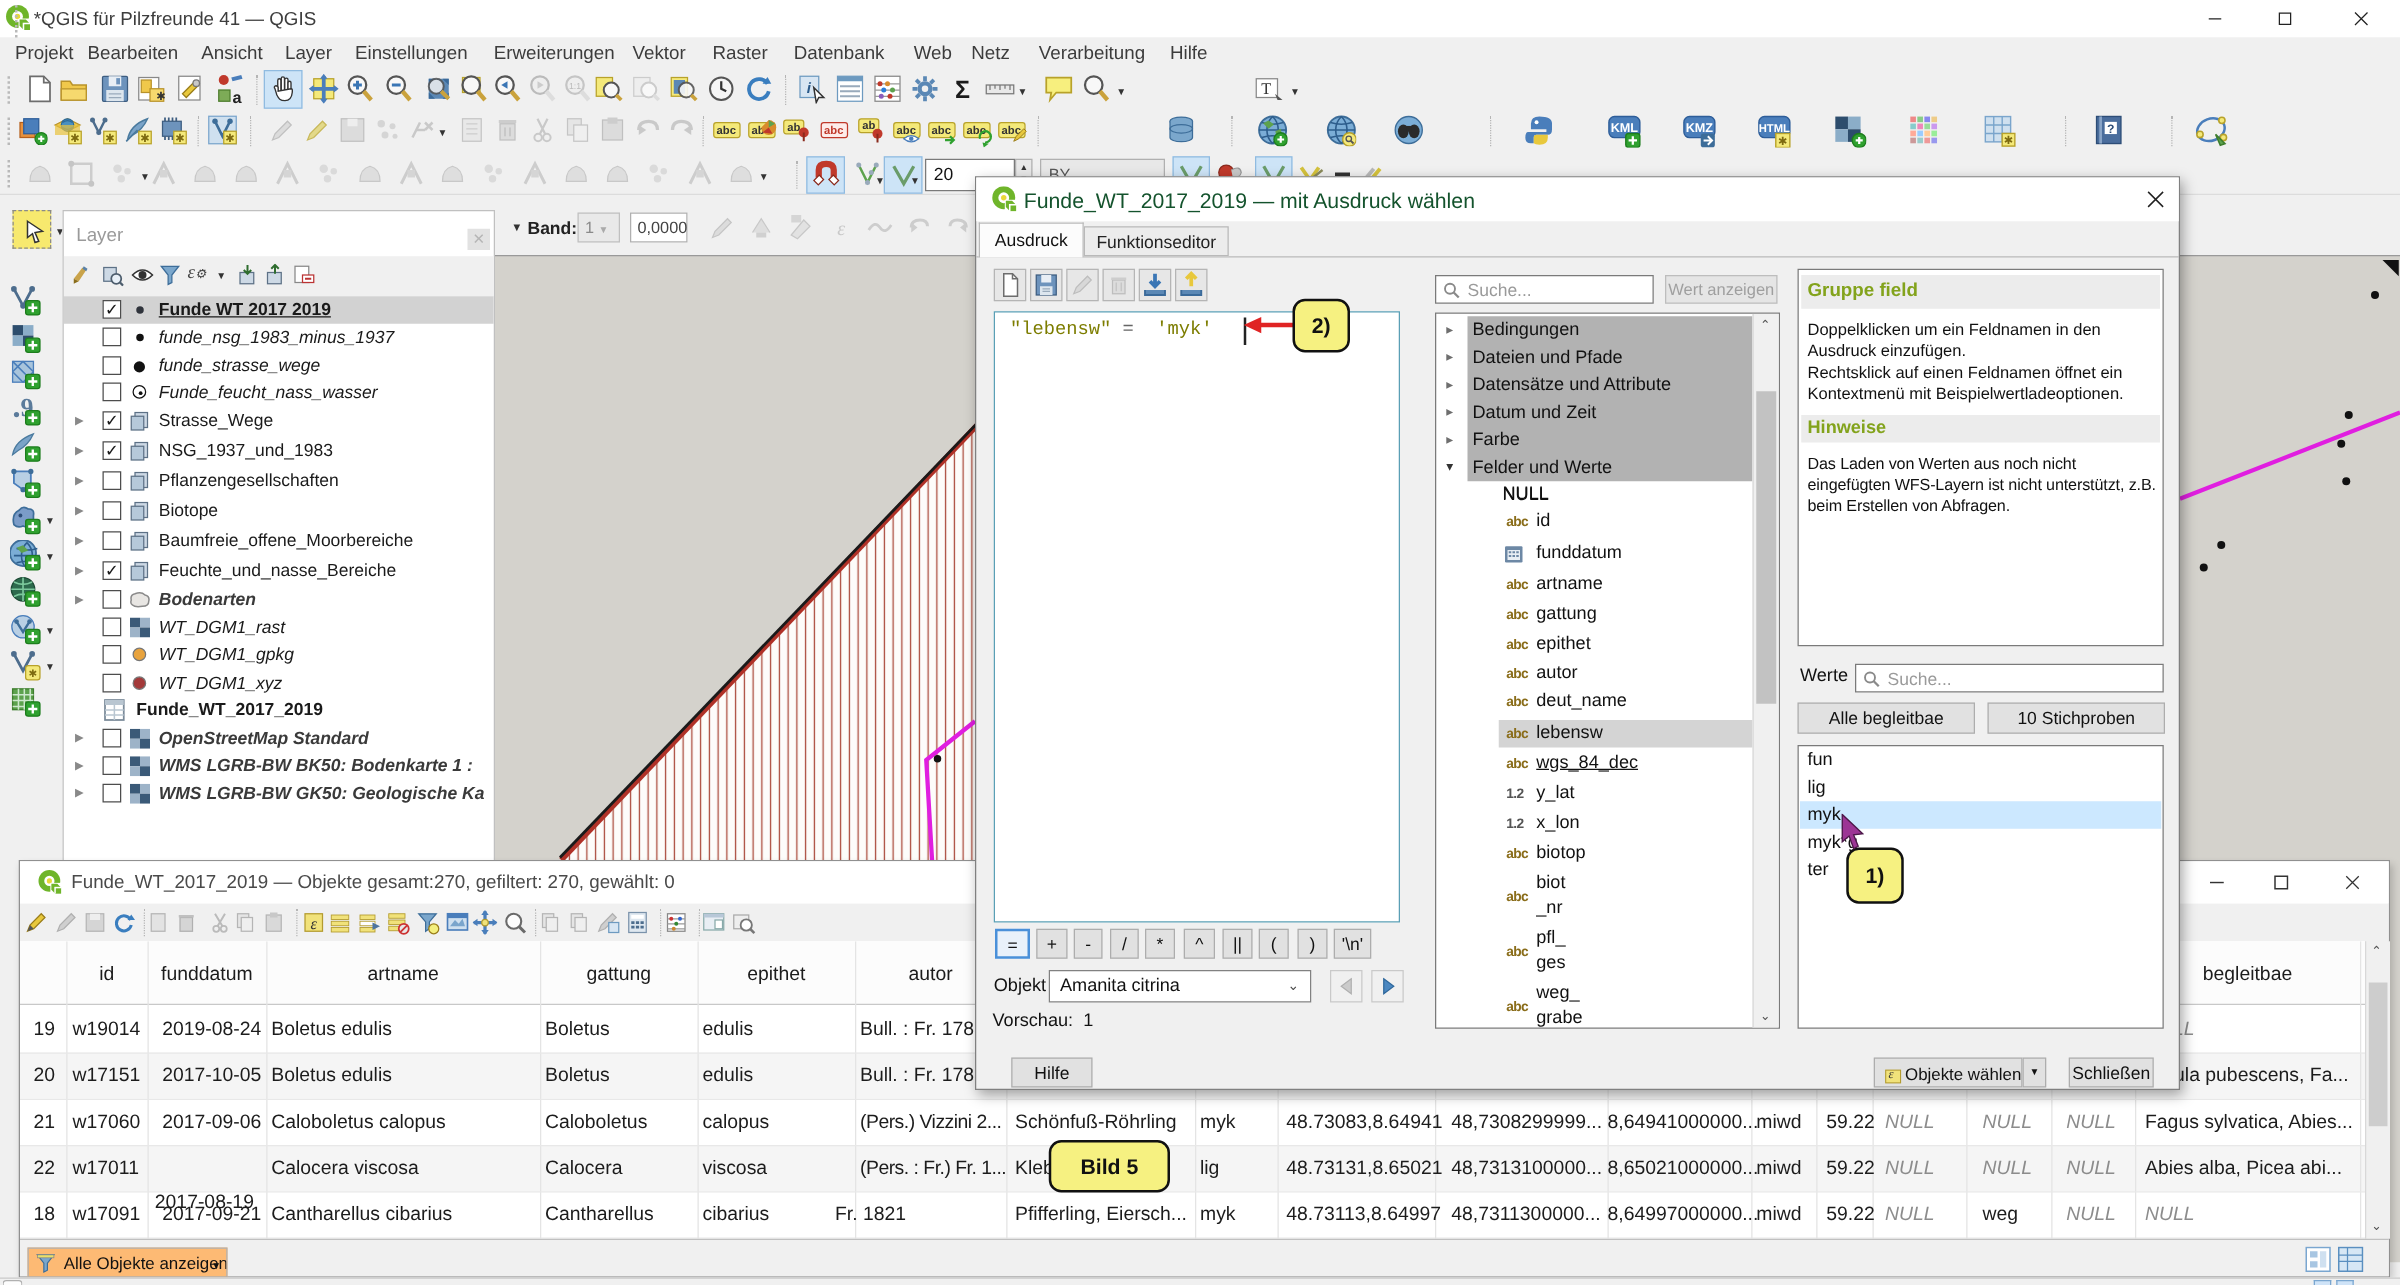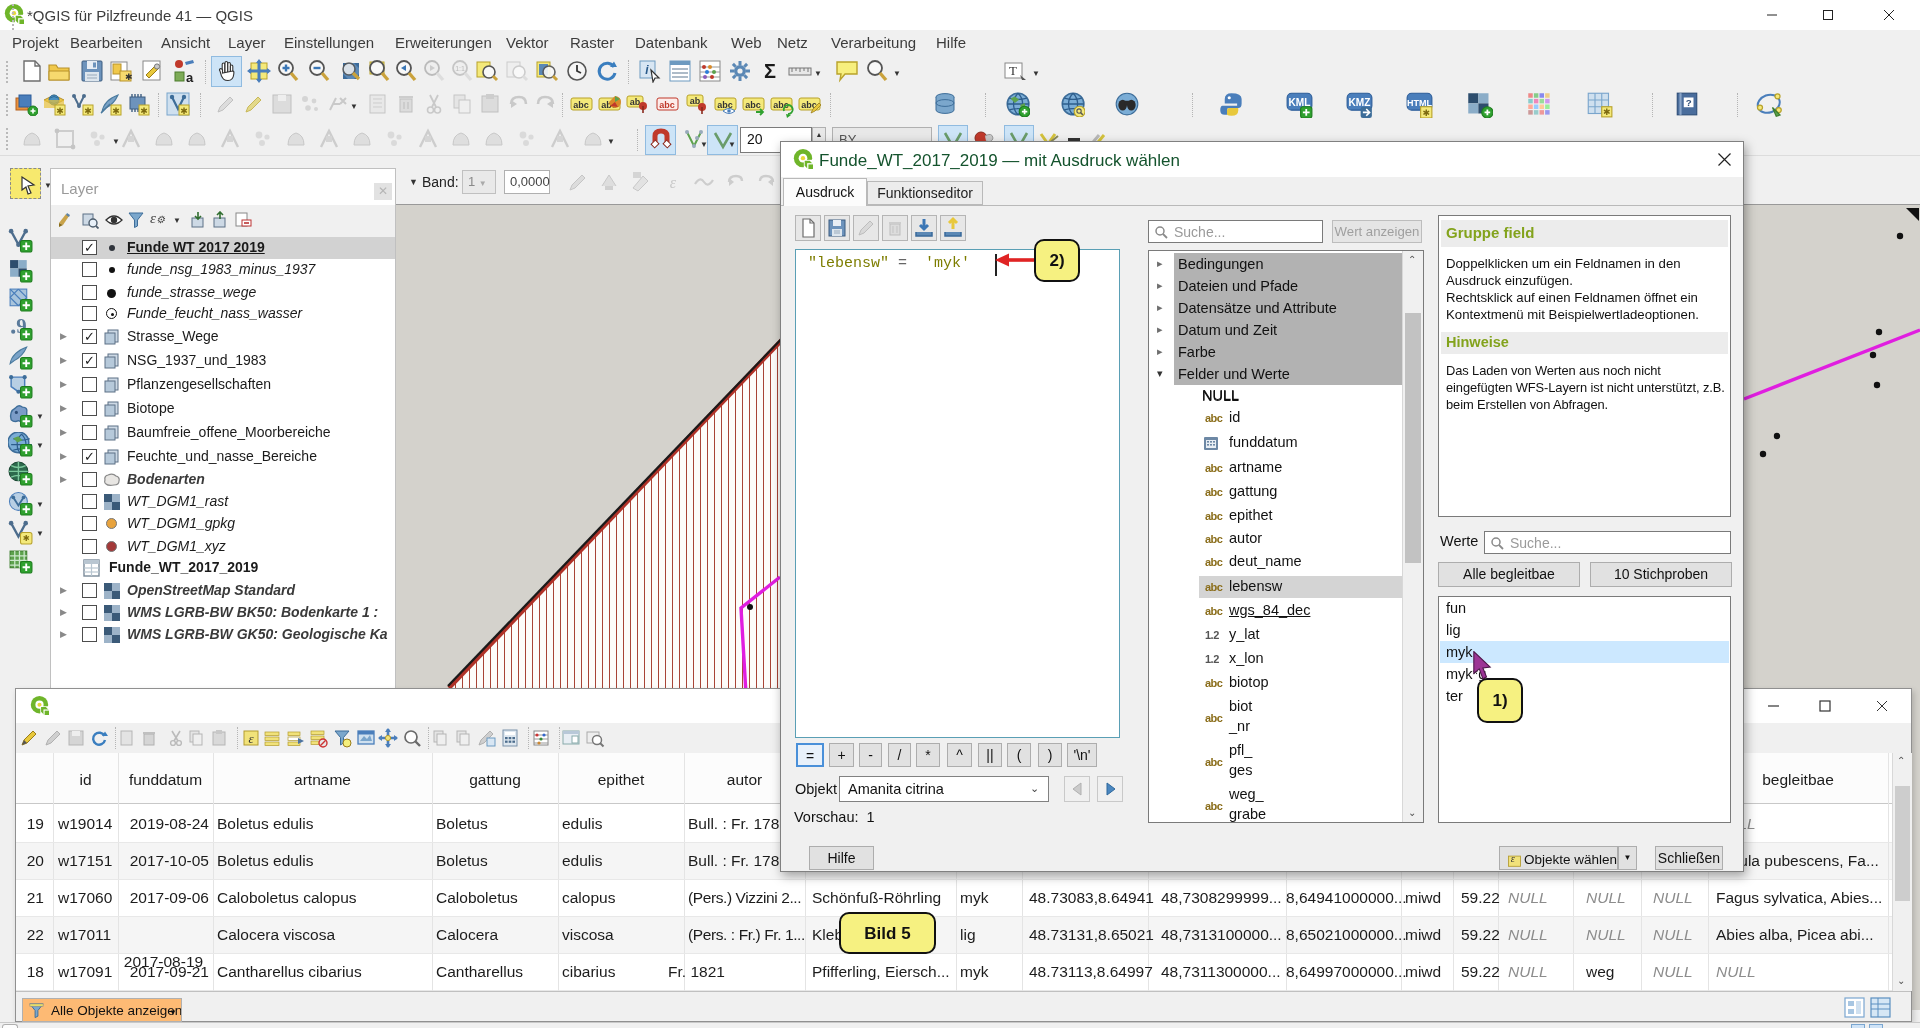--- a/index.html
+++ b/index.html
@@ -633,21 +633,21 @@
       <path d="M9 19 L19 7" stroke="#d4c23c" stroke-width="3"></path>
     </svg>
 </div>
 <div class="tbrow" id="tb4" style="top:157px;height:47px;">
   <div class="abs" style="left:10px;top:11px;width:31px;height:31px;background:#f7e96e;border:1.4px dashed #8a8a8a;"></div>
   <svg class="abs" style="left:18px;top:18px" width="20" height="20" viewBox="0 0 20 20">
       <path d="M4 2 L16 10 L10 11 L13 18 L10 19 L8 12 L4 15 Z" fill="#fff" stroke="#333" stroke-width="1.2"></path>
     </svg>
   <span class="abs" style="left:44px;top:24px;font-size:8px;color:#333;">▼</span>
   <span class="abs" style="left:409px;top:20px;font-size:9px;color:#333;">▼</span>
-  <span class="abs" style="left:422px;top:17px;font-size:14px;font-weight:normal;color:#222;">Band:</span>
+  <span class="abs" style="left:422px;top:17px;font-size:14px;font-weight:bold;color:#222;">Band:</span>
   <div class="abs" style="left:462px;top:13px;width:34px;height:24px;background:#e9e9e9;border:1px solid #c0c0c0;font-size:13px;color:#8a8a8a;padding:3px 0 0 5px;">1 <span style="font-size:8px;color:#aaa;">▼</span></div>
   <div class="abs" style="left:504px;top:13px;width:46px;height:24px;background:#fff;border:1px solid #b0b0b0;font-size:13px;color:#444;padding:3px 0 0 5px;">0,0000</div>
   <svg class="abs" style="left:566px;top:13px" width="24" height="24" viewBox="0 0 24 24">
       <path d="M4 20 L6 15 L16 5 L19 8 L9 18 Z" fill="#dcdcdc" stroke="#c5c5c5"></path>
     </svg>
   <svg class="abs" style="left:597px;top:13px" width="24" height="24" viewBox="0 0 24 24">
       <path d="M5 16 L12 5 L19 16" fill="#dedede" stroke="#c8c8c8"></path>
       <rect x="8" y="16" width="8" height="4" fill="#d0d0d0"></rect>
     </svg>
   <svg class="abs" style="left:629px;top:13px" width="24" height="24" viewBox="0 0 24 24">
@@ -887,20 +887,21 @@
   <div class="abs" style="left:0;top:0;width:1895px;height:34px;background:#fff;">
     <svg class="abs" style="left:14px;top:7px" width="19" height="19" viewBox="0 0 24 24">
         <circle cx="12" cy="11" r="11" fill="#6fb52a"></circle>
         <circle cx="12" cy="11" r="5.2" fill="#fff"></circle>
         <circle cx="12" cy="11" r="2.6" fill="#e8d83a"></circle>
         <rect x="13" y="13" width="11" height="11" fill="#fff"></rect>
         <path d="M14 14 L20 14 L24 18 L24 24 L18 24 L14 20 Z" fill="#6fb52a"></path>
         <rect x="17" y="17" width="7" height="7" fill="#fff"></rect>
         <rect x="18.5" y="18.5" width="5.5" height="5.5" fill="#6fb52a"></rect>
       </svg>
+    <span class="abs" style="left:41px;top:8px;font-size:15px;color:#4a4a4a;">Funde_WT_2017_2019 — Objekte gesamt:270, gefiltert: 270, gewählt: 0</span>
     <svg class="abs" style="left:1752px;top:16px" width="12" height="3" viewBox="0 0 12 3">
         <line x1="0" y1="1" x2="11" y2="1" stroke="#333" stroke-width="1.2"></line>
       </svg>
     <svg class="abs" style="left:1803px;top:11px" width="12" height="12" viewBox="0 0 12 12">
         <rect x="1" y="1" width="10" height="10" fill="none" stroke="#333" stroke-width="1.2"></rect>
       </svg>
     <svg class="abs" style="left:1860px;top:11px" width="12" height="12" viewBox="0 0 12 12">
         <path d="M1 1 L11 11 M11 1 L1 11" stroke="#333" stroke-width="1"></path>
       </svg>
   </div>

